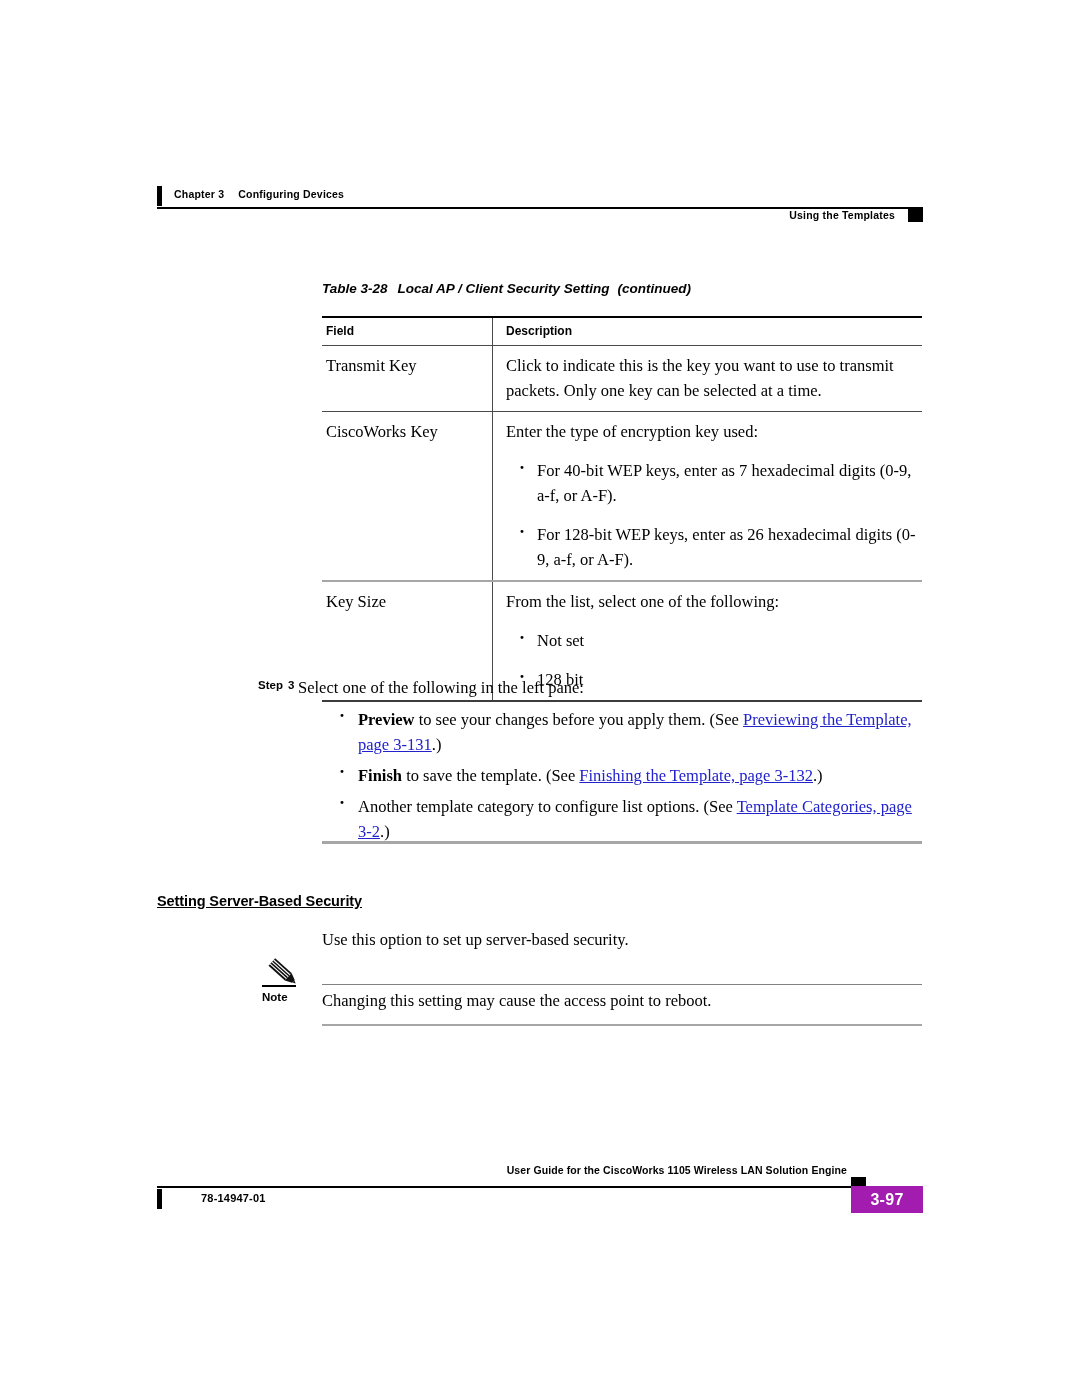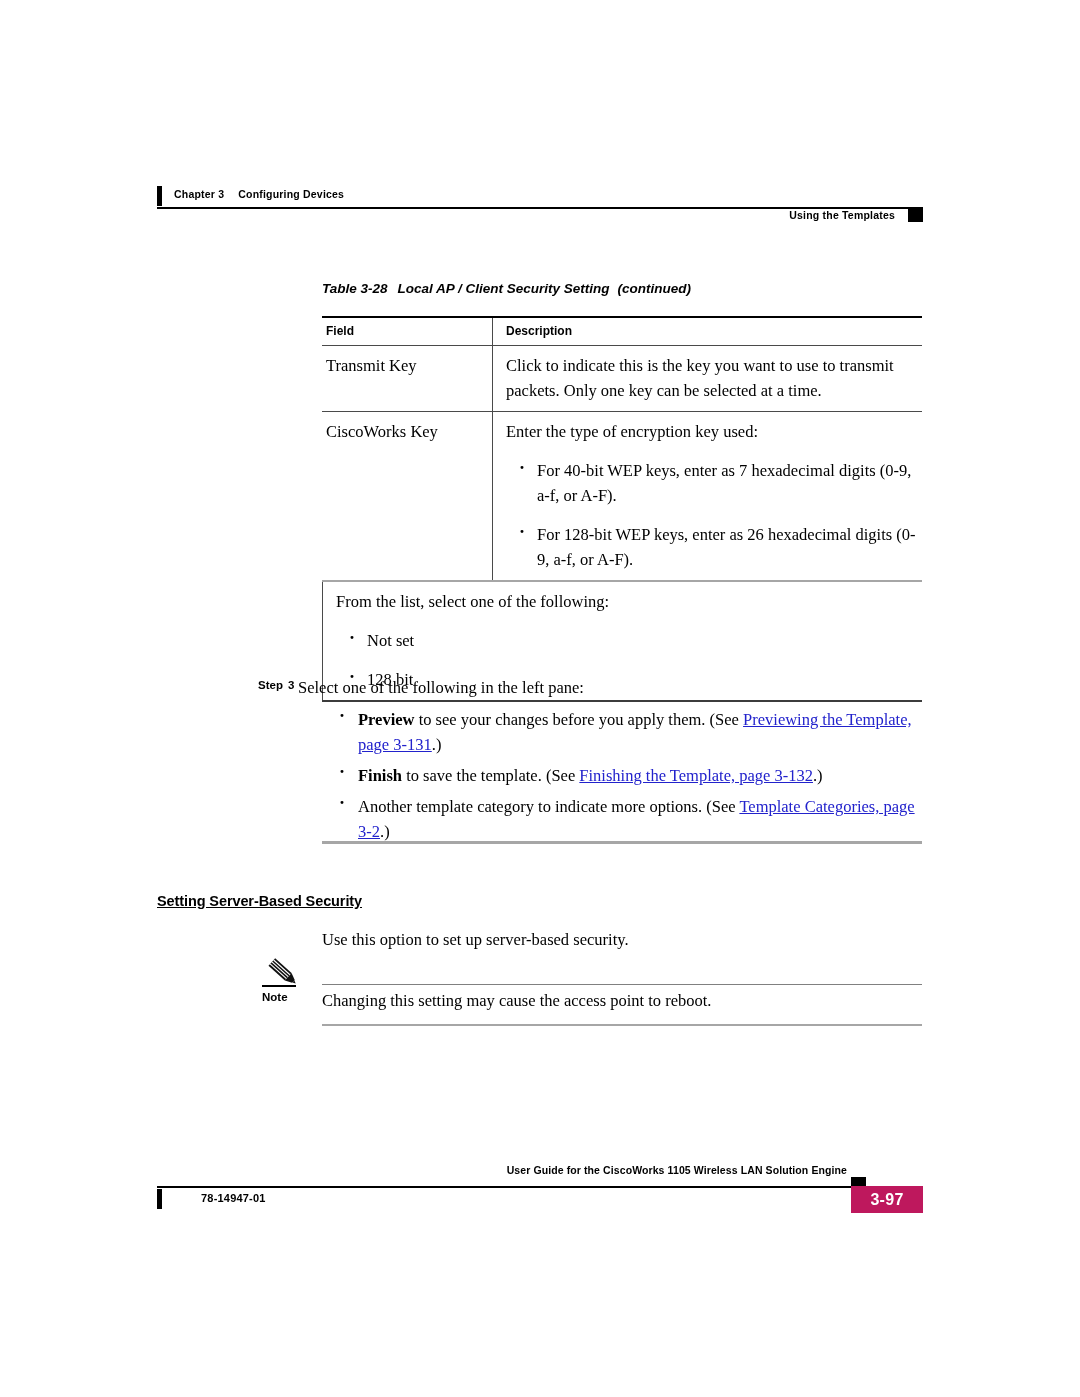--- a/index.html
+++ b/index.html
@@ -357,21 +357,21 @@
     letter-spacing: 0.2px;
     white-space: nowrap;
     margin-left: 27px;
   }
   .ft-pagebox {
     position: absolute;
     right: 0px;
     top: 22px;
     width: 72px;
     height: 27px;
-    background: #be185d;
+    background: #a21caf;
     color: #fff;
     font-family: "Liberation Sans", sans-serif;
     font-weight: bold;
     font-size: 16px;
     display: flex;
     align-items: center;
     justify-content: center;
     letter-spacing: 0.3px;
   }
 </style>
@@ -427,20 +427,23 @@
         <ul class="tbullets">
           <li>For 40-bit WEP keys, enter as 7 hexadecimal digits (0-9, a-f, or A-F).</li>
           <li>For 128-bit WEP keys, enter as 26 hexadecimal digits (0-9, a-f, or A-F).</li>
         </ul>
       </div>
     </div>
 
     <div class="tbl-rule-gray"></div>
 
     <div class="trow">
+      <div class="tcol-l">
+        <div class="tcell-text">Key Size</div>
+      </div>
       <div class="tdiv"></div>
       <div class="tcol-r">
         <div class="tcell-text">From the list, select one of the following:</div>
         <ul class="tbullets">
           <li>Not set</li>
           <li>128 bit</li>
         </ul>
       </div>
     </div>
 
@@ -450,21 +453,21 @@
   <div class="step">
     <div class="step-head">
       <div class="step-label">
         <span>Step</span><span class="sl-n">3</span>
       </div>
       <div class="step-text">Select one of the following in the left pane:</div>
     </div>
     <ul class="step-bullets">
       <li><b class="strong">Preview</b><span> to see your changes before you apply them. (See </span><a class="xref" href="#">Previewing the Template, page 3-131</a><span>.)</span></li>
       <li><b class="strong">Finish</b><span> to save the template. (See </span><a class="xref" href="#">Finishing the Template, page 3-132</a><span>.)</span></li>
-      <li><span>Another template category to indicate more options. (See </span><a class="xref" href="#">Template Categories, page 3-2</a><span>.)</span></li>
+      <li><span>Another template category to configure list options. (See </span><a class="xref" href="#">Template Categories, page 3-2</a><span>.)</span></li>
     </ul>
   </div>
   <div class="step-rule"></div>
 
   <div class="sec-head">Setting Server-Based Security</div>
   <div class="body-para">Use this option to set up server-based security.</div>
 
   <div class="note">
     <svg class="note-icon" viewBox="0 0 38 30">
       <g transform="rotate(42 19 15)">

